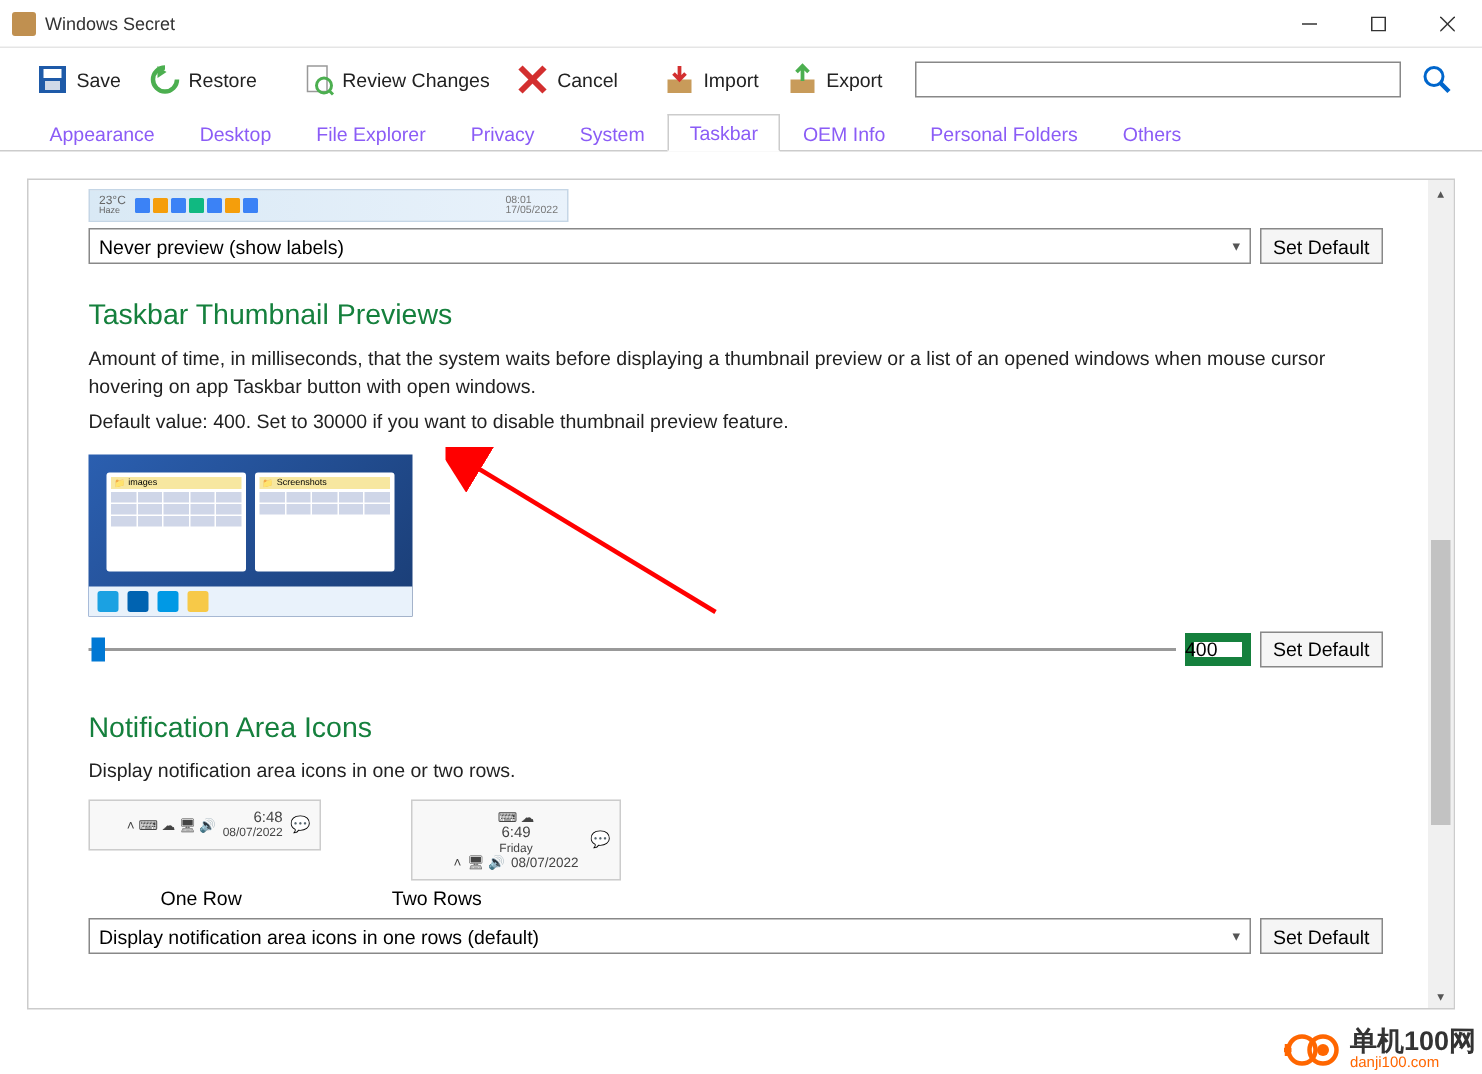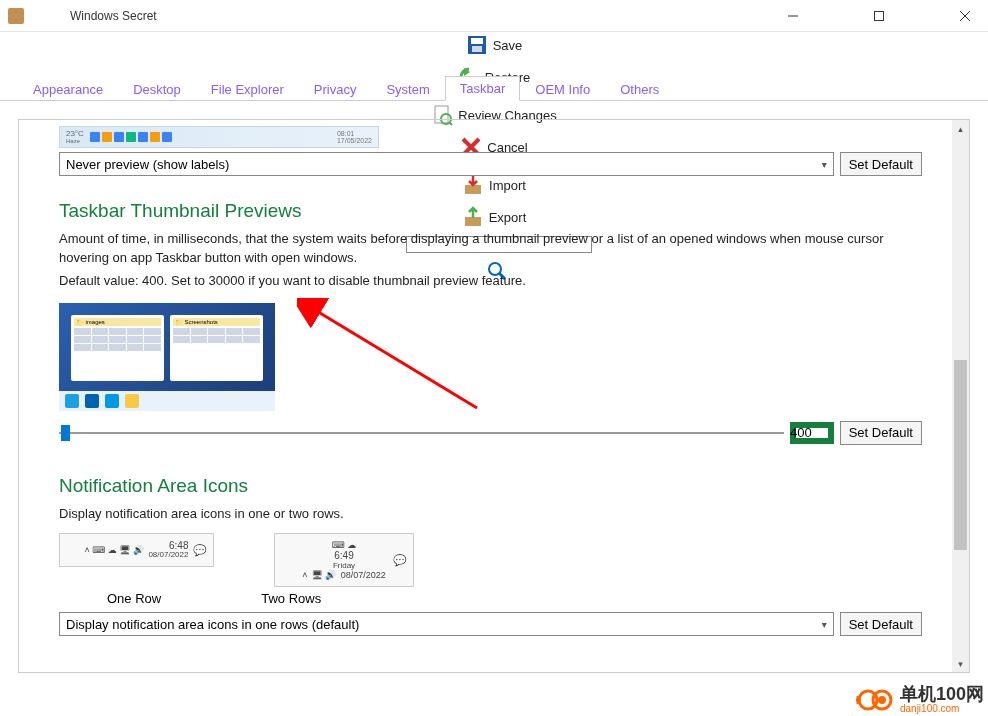--- a/index.html
+++ b/index.html
@@ -1,23 +1,23 @@
 <!DOCTYPE html>
 <html><head>
 <meta charset="utf-8">
 <style>
 * { box-sizing: border-box; margin: 0; padding: 0; font-family: "Segoe UI", Tahoma, sans-serif; }
 body { background: #fff; width: 988px; height: 716px; overflow: hidden; position: relative; }
 
-.titlebar { height: 32px; display: flex; align-items: center; padding-left: 8px; border-bottom: 1px solid #e5e5e5; gap: 40px; }
+.titlebar { height: 32px; display: flex; align-items: center; padding-left: 8px; border-bottom: 1px solid #e5e5e5; }
 .titlebar .app-icon { width: 16px; height: 16px; background: #c09050; border-radius: 2px; margin-right: 6px; }
 .titlebar .title { font-size: 12px; color: #333; flex: 1; }
 .titlebar .win-btn { width: 46px; height: 32px; display: flex; align-items: center; justify-content: center; font-size: 11px; color: #333; }
 
-.toolbar { height: 42px; display: flex; align-items: center; padding: 0 18px; gap: 6px; flex-direction: column; }
+.toolbar { height: 42px; display: flex; align-items: center; padding: 0 18px; gap: 6px; }
 .toolbar .tbtn { display: flex; align-items: center; gap: 5px; font-size: 13px; color: #222; padding: 2px 6px; }
 .toolbar .ticon { width: 22px; height: 22px; display: flex; align-items: center; justify-content: center; }
 .toolbar .spacer { width: 6px; }
 .toolbar input.search { flex: 1; height: 24px; border: 1px solid #888; margin-left: 10px; padding: 0 4px; font-size: 13px; }
 .toolbar .mag { width: 24px; height: 24px; margin-left: 6px; }
 
 .tabs { display: flex; padding-left: 18px; border-bottom: 1px solid #ccc; height: 27px; align-items: flex-end; }
 .tab { padding: 4px 14px; font-size: 13px; color: #8b5cf6; border: 1px solid transparent; border-bottom: none; position: relative; top: 1px; }
 .tab.active { border-color: #ccc; background: #fff; border-bottom: 1px solid #fff; }
 
@@ -164,20 +164,21 @@
 </div>
 
 <div class="tabs">
   <div class="tab">Appearance</div>
   <div class="tab">Desktop</div>
   <div class="tab">File Explorer</div>
   <div class="tab">Privacy</div>
   <div class="tab">System</div>
   <div class="tab active">Taskbar</div>
   <div class="tab">OEM Info</div>
+  <div class="tab">Personal Folders</div>
   <div class="tab">Others</div>
 </div>
 
 <div class="content-frame">
   <div class="scroll-area">
 
     <div class="preview-strip">
       <span style="display:flex;flex-direction:column;line-height:1;margin-right:6px;">
         <span>23°C</span>
         <span style="font-size:6px;">Haze</span>

